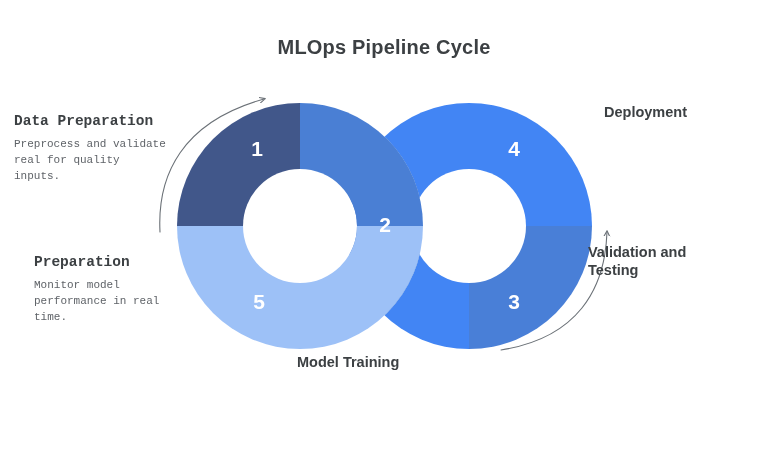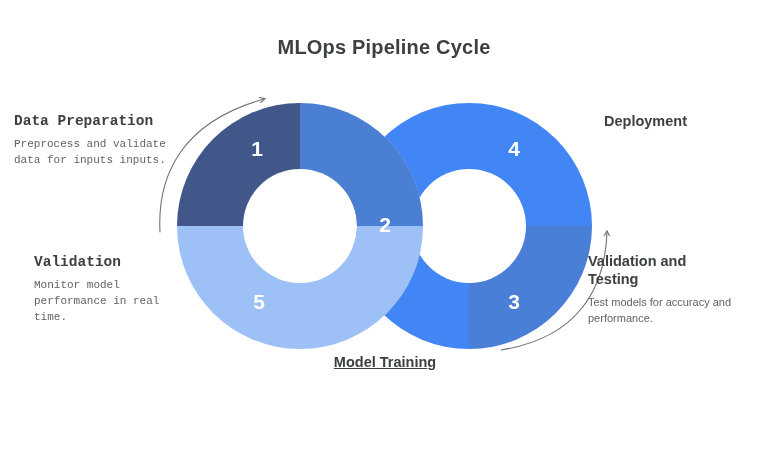--- a/index.html
+++ b/index.html
@@ -47,22 +47,22 @@
     line-height: 1.25;
     margin: 0 0 7px 0;
   }
   .callout .c-desc {
     font-size: 11px;
     color: #5f6368;
     line-height: 1.45;
     margin: 0;
   }
   .callout.align-right { text-align: left; font-family: Liberation Mono, monospace; }
-  .callout.align-left  { text-align: left; margin-top: 9px; }
-  .callout.align-center{ text-align: center; text-decoration: underline; }
+  .callout.align-left  { text-align: left; }
+  .callout.align-center{ text-align: left; }
 
   #callout-data-preparation { left: 14px;  top: 112px; width: 155px; }
   #callout-monitoring       { left: 34px;  top: 253px; width: 135px; }
   #callout-model-training   { left: 297px; top: 353px; width: 176px; }
   #callout-deployment       { left: 604px; top: 103px; width: 150px; }
   #callout-validation       { left: 588px; top: 243px; width: 152px; }
 
   .seg-num {
     font-size: 21px;
     font-weight: bold;
@@ -150,34 +150,33 @@
     <text class="seg-num" x="514" y="150">4</text>
     <text class="seg-num" x="259" y="303">5</text>
 
     <path d="M 160 232 C 157 175 182 122 264 99" fill="none" stroke="#6b7177" stroke-width="1.1" stroke-linecap="round" marker-end="url(#arrowhead)"></path>
 
     <path d="M 501 350 C 577 338 605 290 607 232" fill="none" stroke="#6b7177" stroke-width="1.1" stroke-linecap="round" marker-end="url(#arrowhead)"></path>
   </svg>
 
   <div class="callout align-right" id="callout-data-preparation">
     <p class="c-title">Data Preparation</p>
-    <p class="c-desc">Preprocess and validate data for inputs inputs.</p>
+    <p class="c-desc">Preprocess and validate real for quality inputs.</p>
   </div>
 
   <div class="callout align-right" id="callout-monitoring">
-    <p class="c-title">Validation</p>
+    <p class="c-title">Preparation</p>
     <p class="c-desc">Monitor model performance in real time.</p>
   </div>
 
   <div class="callout align-center" id="callout-model-training">
     <p class="c-title">Model Training</p>
   </div>
 
   <div class="callout align-left" id="callout-deployment">
     <p class="c-title">Deployment</p>
   </div>
 
   <div class="callout align-left" id="callout-validation">
     <p class="c-title">Validation and Testing</p>
-    <p class="c-desc">Test models for accuracy and performance.</p>
   </div>
 
 </div>
 
 </body></html>

